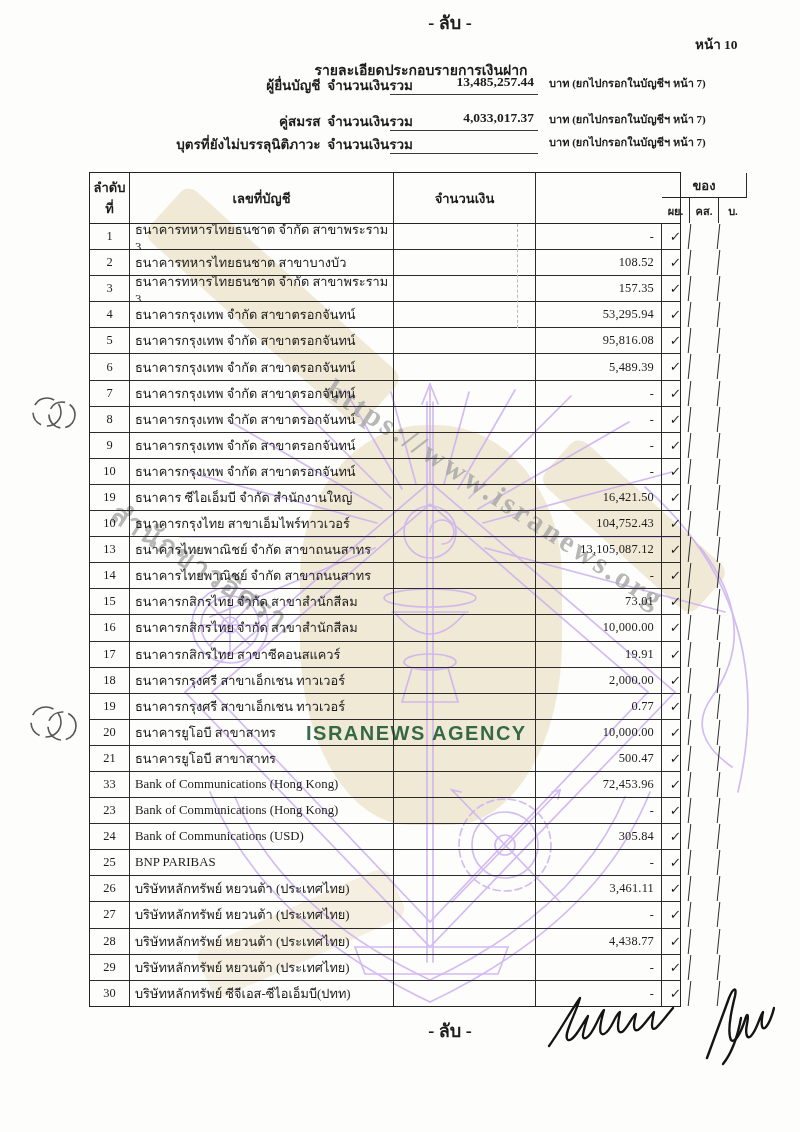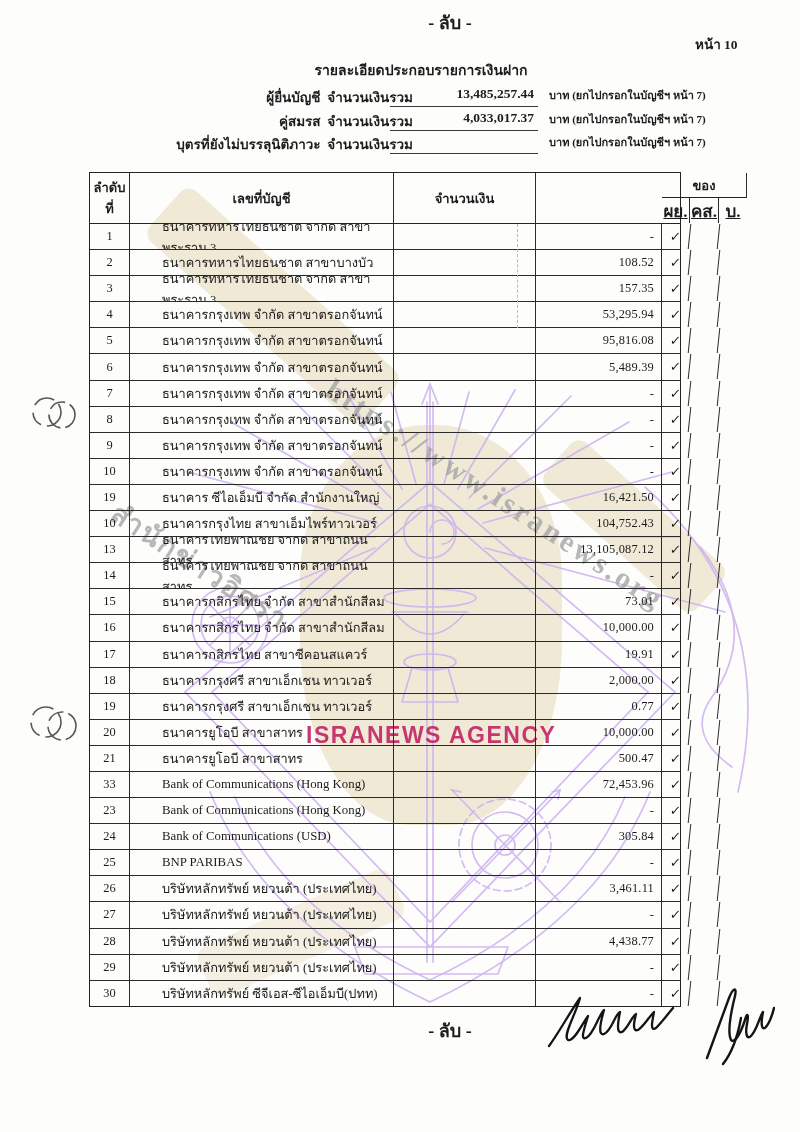--- a/index.html
+++ b/index.html
@@ -14,21 +14,21 @@
   .wm-stamp{position:absolute;background:#ece3cb;opacity:.8;}
   .wm-blob{left:300px;top:425px;width:262px;height:400px;border-radius:48% 48% 42% 42% / 38% 38% 46% 46%;}
   .wm-band1{left:128px;top:272px;width:290px;height:68px;transform:rotate(42deg);border-radius:12px;}
   .wm-band2{left:532px;top:496px;width:204px;height:60px;transform:rotate(42deg);border-radius:12px;}
   .wm-band3{left:196px;top:906px;width:210px;height:54px;transform:rotate(-24deg);border-radius:12px;opacity:.55;}
   .wm-diag{position:absolute;color:#a6a6a6;opacity:.8;transform-origin:left top;
            font-family:"Liberation Serif",serif;font-weight:bold;}
   .wm-thai{left:126px;top:492px;font-size:28px;letter-spacing:2px;transform:rotate(33deg);}
   .wm-url{left:338px;top:372px;font-size:30px;letter-spacing:3px;transform:rotate(33deg);}
   .wm-agency{position:absolute;left:306px;top:722px;font-family:"Liberation Sans",sans-serif;
-             font-weight:bold;font-size:23px;letter-spacing:1.5px;color:#be185d;opacity:.85;}
+             font-weight:bold;font-size:20px;letter-spacing:1.5px;color:#14532d;opacity:.85;}
   .wm-emblem{position:absolute;left:140px;top:362px;opacity:.85;}
 
   
   .secret{font-weight:bold;font-size:18px;z-index:2;}
   .secret-top{left:450px;top:8px;transform:translateX(-50%);}
   .page-no{left:683px;top:33px;font-weight:bold;font-size:13.5px;z-index:2;margin-left:12px;}
   .doc-title{left:421px;top:59px;transform:translateX(-50%);font-weight:bold;font-size:14px;z-index:2;}
 
   .sumrow{position:absolute;left:0;width:800px;height:23px;z-index:2;}
   .sum-label{position:absolute;right:387px;top:0;font-weight:bold;font-size:13.5px;white-space:nowrap;}
@@ -39,25 +39,25 @@
   
   .dtable{position:absolute;left:89px;top:172px;width:592px;border:1.6px solid #242424;
           box-sizing:border-box;z-index:2;background:transparent;}
   .thead,.trow{display:grid;grid-template-columns:40px 264px 142px 126px 28px 29px 28px;}
   .thead{grid-template-rows:25px 25px;border-bottom:1px solid #242424;font-weight:bold;font-size:13px;}
   .cell{border-right:1px solid #2b2b2b;overflow:hidden;display:flex;align-items:center;box-sizing:border-box;}
   .cell:last-child,.c-last{border-right:none;}
   .hc{justify-content:center;text-align:center;}
   .rspan{grid-row:1/3;}
   .h-owner{grid-column:5/8;grid-row:1;border-bottom:1px solid #242424;}
-  .h-sub{grid-row:2;font-size:17px;text-decoration:underline;}
+  .h-sub{grid-row:2;font-size:11px;}
   .trow{height:25.1px;border-bottom:1px solid #2b2b2b;font-size:12.8px;}
   .trow:last-child{border-bottom:none;}
   .c-no{justify-content:center;font-size:12.4px;}
-  .c-inst{padding-left:5px;margin-left:27px;}
+  .c-inst{padding-left:5px;}
   .c-amt{justify-content:flex-end;padding-right:7px;font-size:12.4px;letter-spacing:.2px;}
   .c-chk{justify-content:center;font-family:"DejaVu Sans",sans-serif;font-size:13px;font-weight:bold;transform:skewX(-6deg);}
   .redact-line{position:absolute;left:517px;top:224px;height:104px;border-left:1px dashed #b9b9b9;z-index:2;}
 
   
   .secret-bottom{left:450px;top:1016px;transform:translateX(-50%);}
   .sig{position:absolute;z-index:2;}
   .punch{position:absolute;z-index:2;opacity:.85;}
 </style>
 </head>
@@ -141,21 +141,21 @@
   </svg>
   <svg class="punch" style="left:23px;top:698px" width="60" height="56" fill="none" stroke="#3a3a3a" stroke-width="1.6">
     <circle cx="23" cy="24" r="15" stroke-dasharray="24 6 16 8"></circle>
     <circle cx="39" cy="28" r="14" stroke-dasharray="18 5 20 6"></circle>
   </svg>
 
   <div class="abs secret secret-top">- ลับ -</div>
   <div class="abs page-no">หน้า 10</div>
   <div class="abs doc-title">รายละเอียดประกอบรายการเงินฝาก</div>
 
-  <div class="sumrow" style="top:86px">
+  <div class="sumrow" style="top:74px">
     <span class="sum-label"><span>ผู้ยื่นบัญชี</span>&nbsp;&nbsp;<span>จำนวนเงินรวม</span></span>
     <span class="sum-amt">13,485,257.44</span>
     <span class="sum-suffix">บาท (ยกไปกรอกในบัญชีฯ หน้า 7)</span>
   </div>
   <div class="sumrow" style="top:109.5px">
     <span class="sum-label"><span>คู่สมรส</span>&nbsp;&nbsp;<span>จำนวนเงินรวม</span></span>
     <span class="sum-amt">4,033,017.37</span>
     <span class="sum-suffix">บาท (ยกไปกรอกในบัญชีฯ หน้า 7)</span>
   </div>
   <div class="sumrow" style="top:133px">

